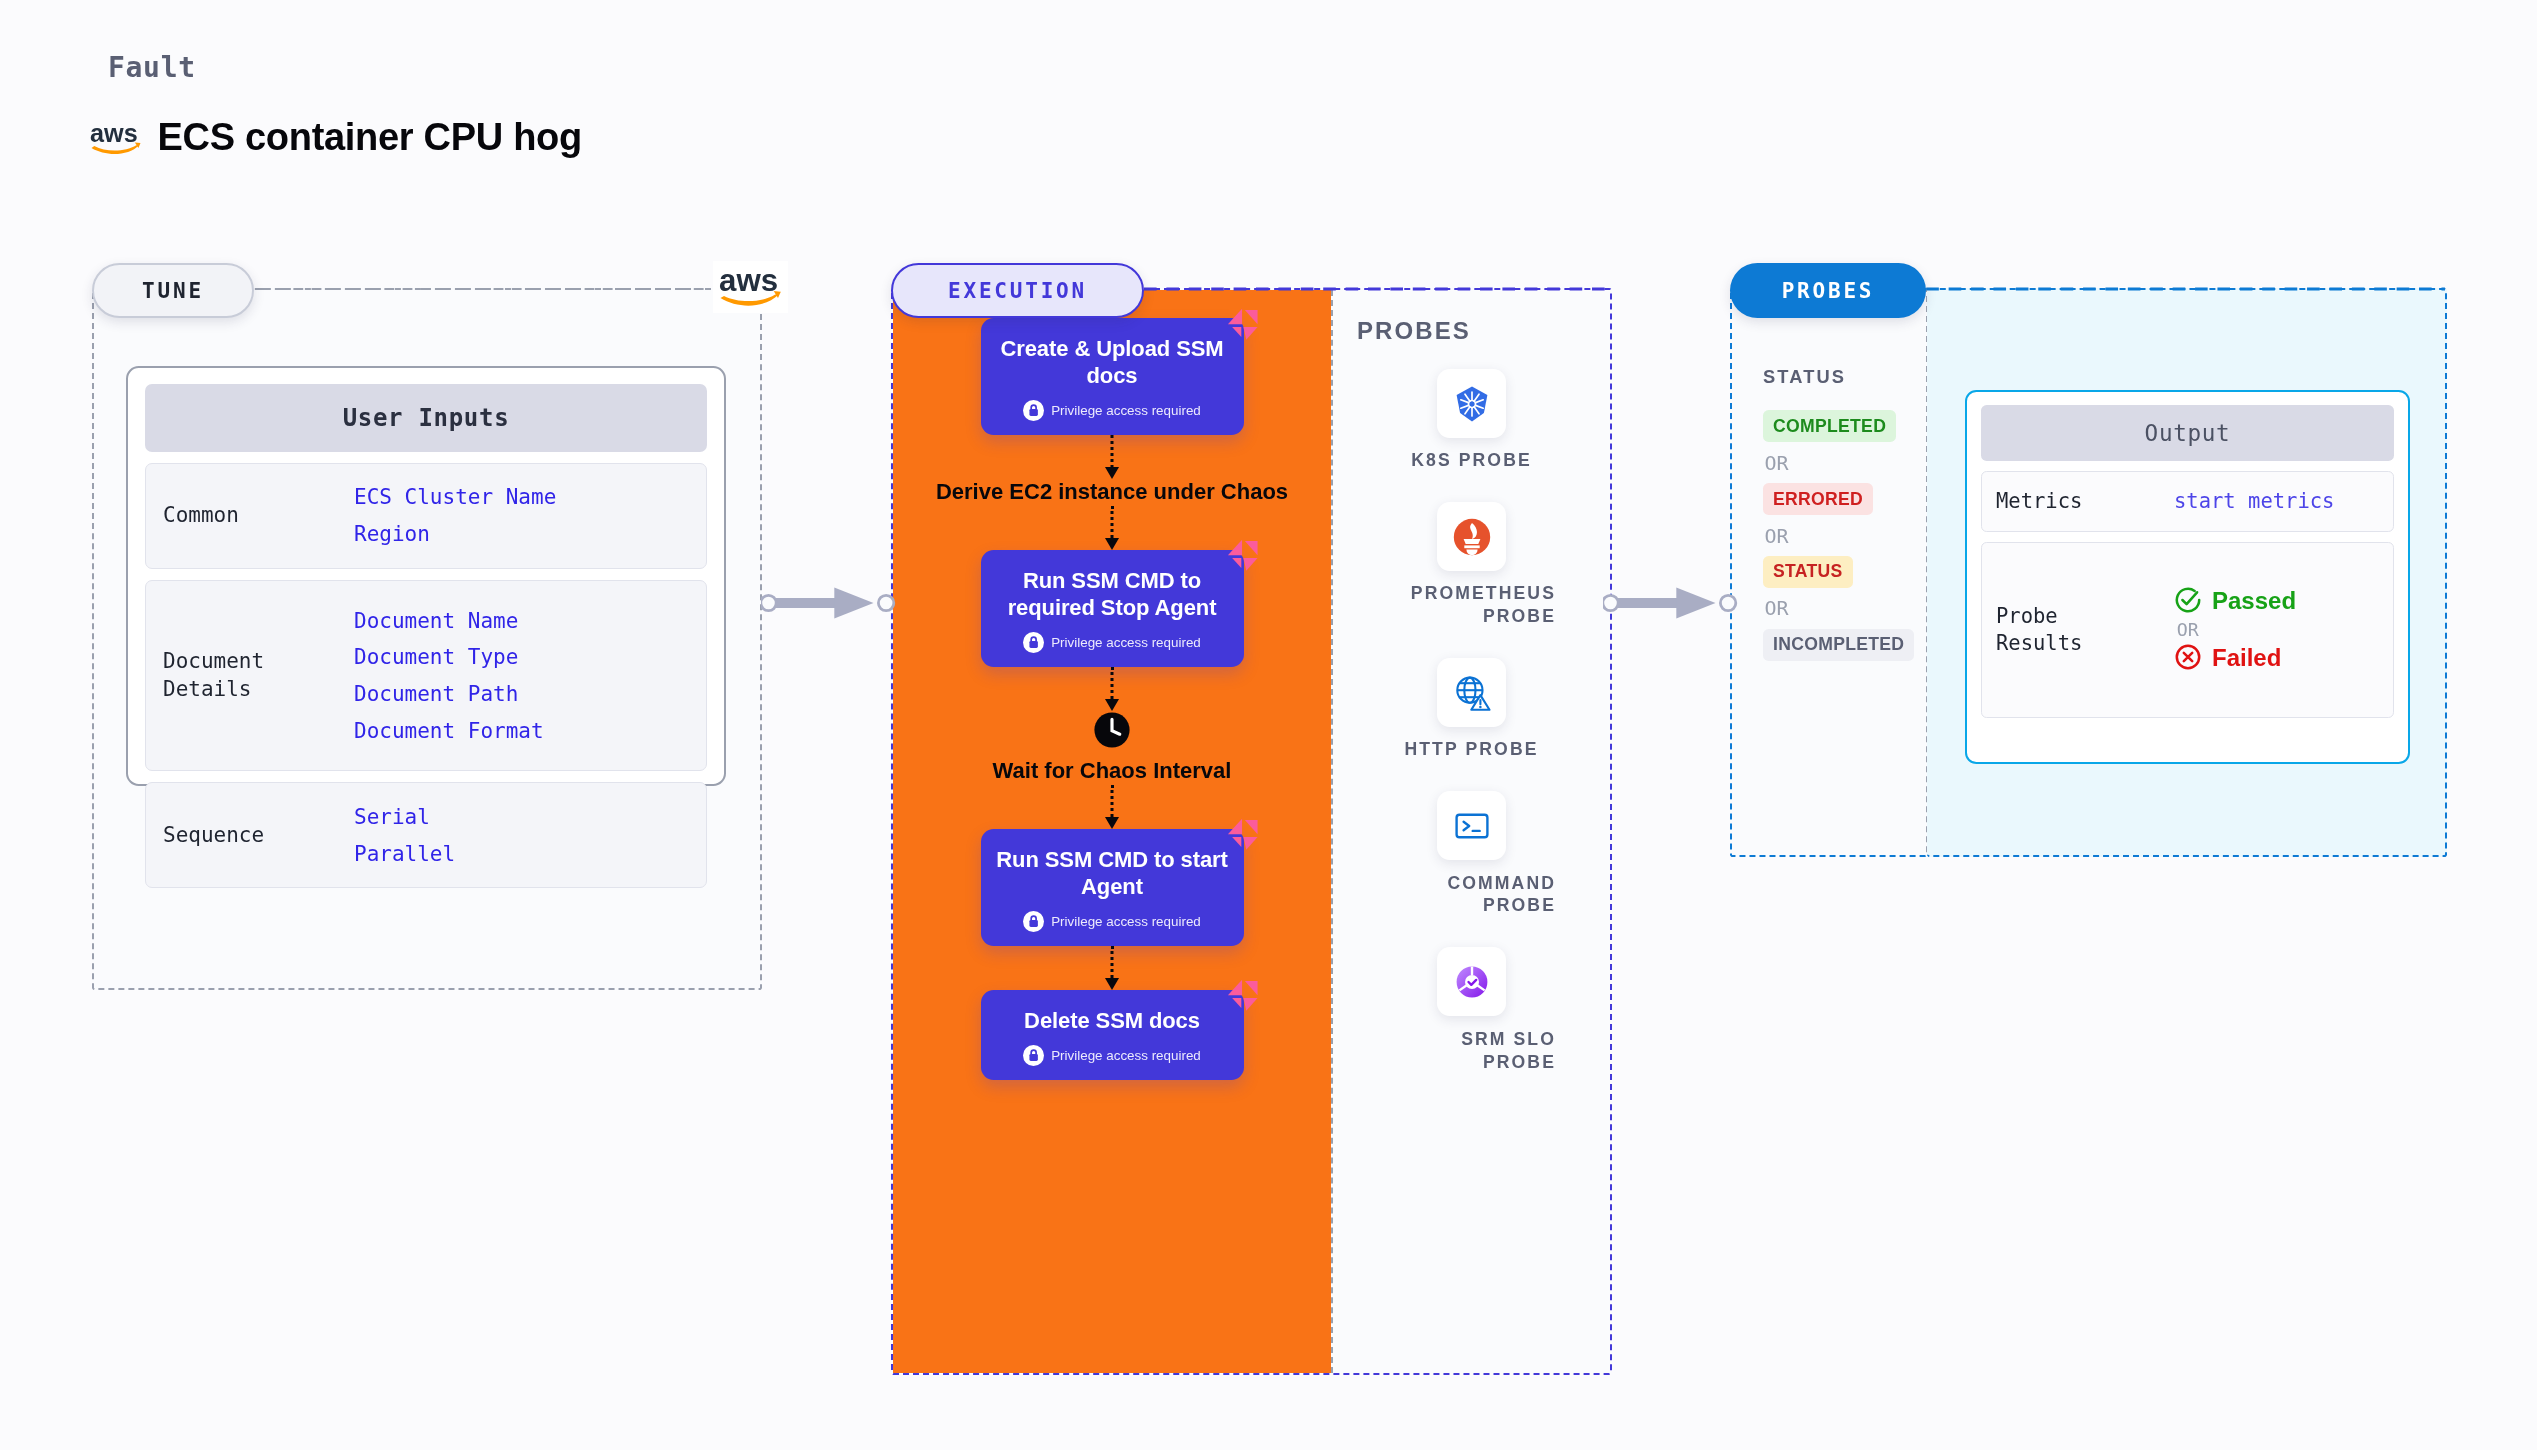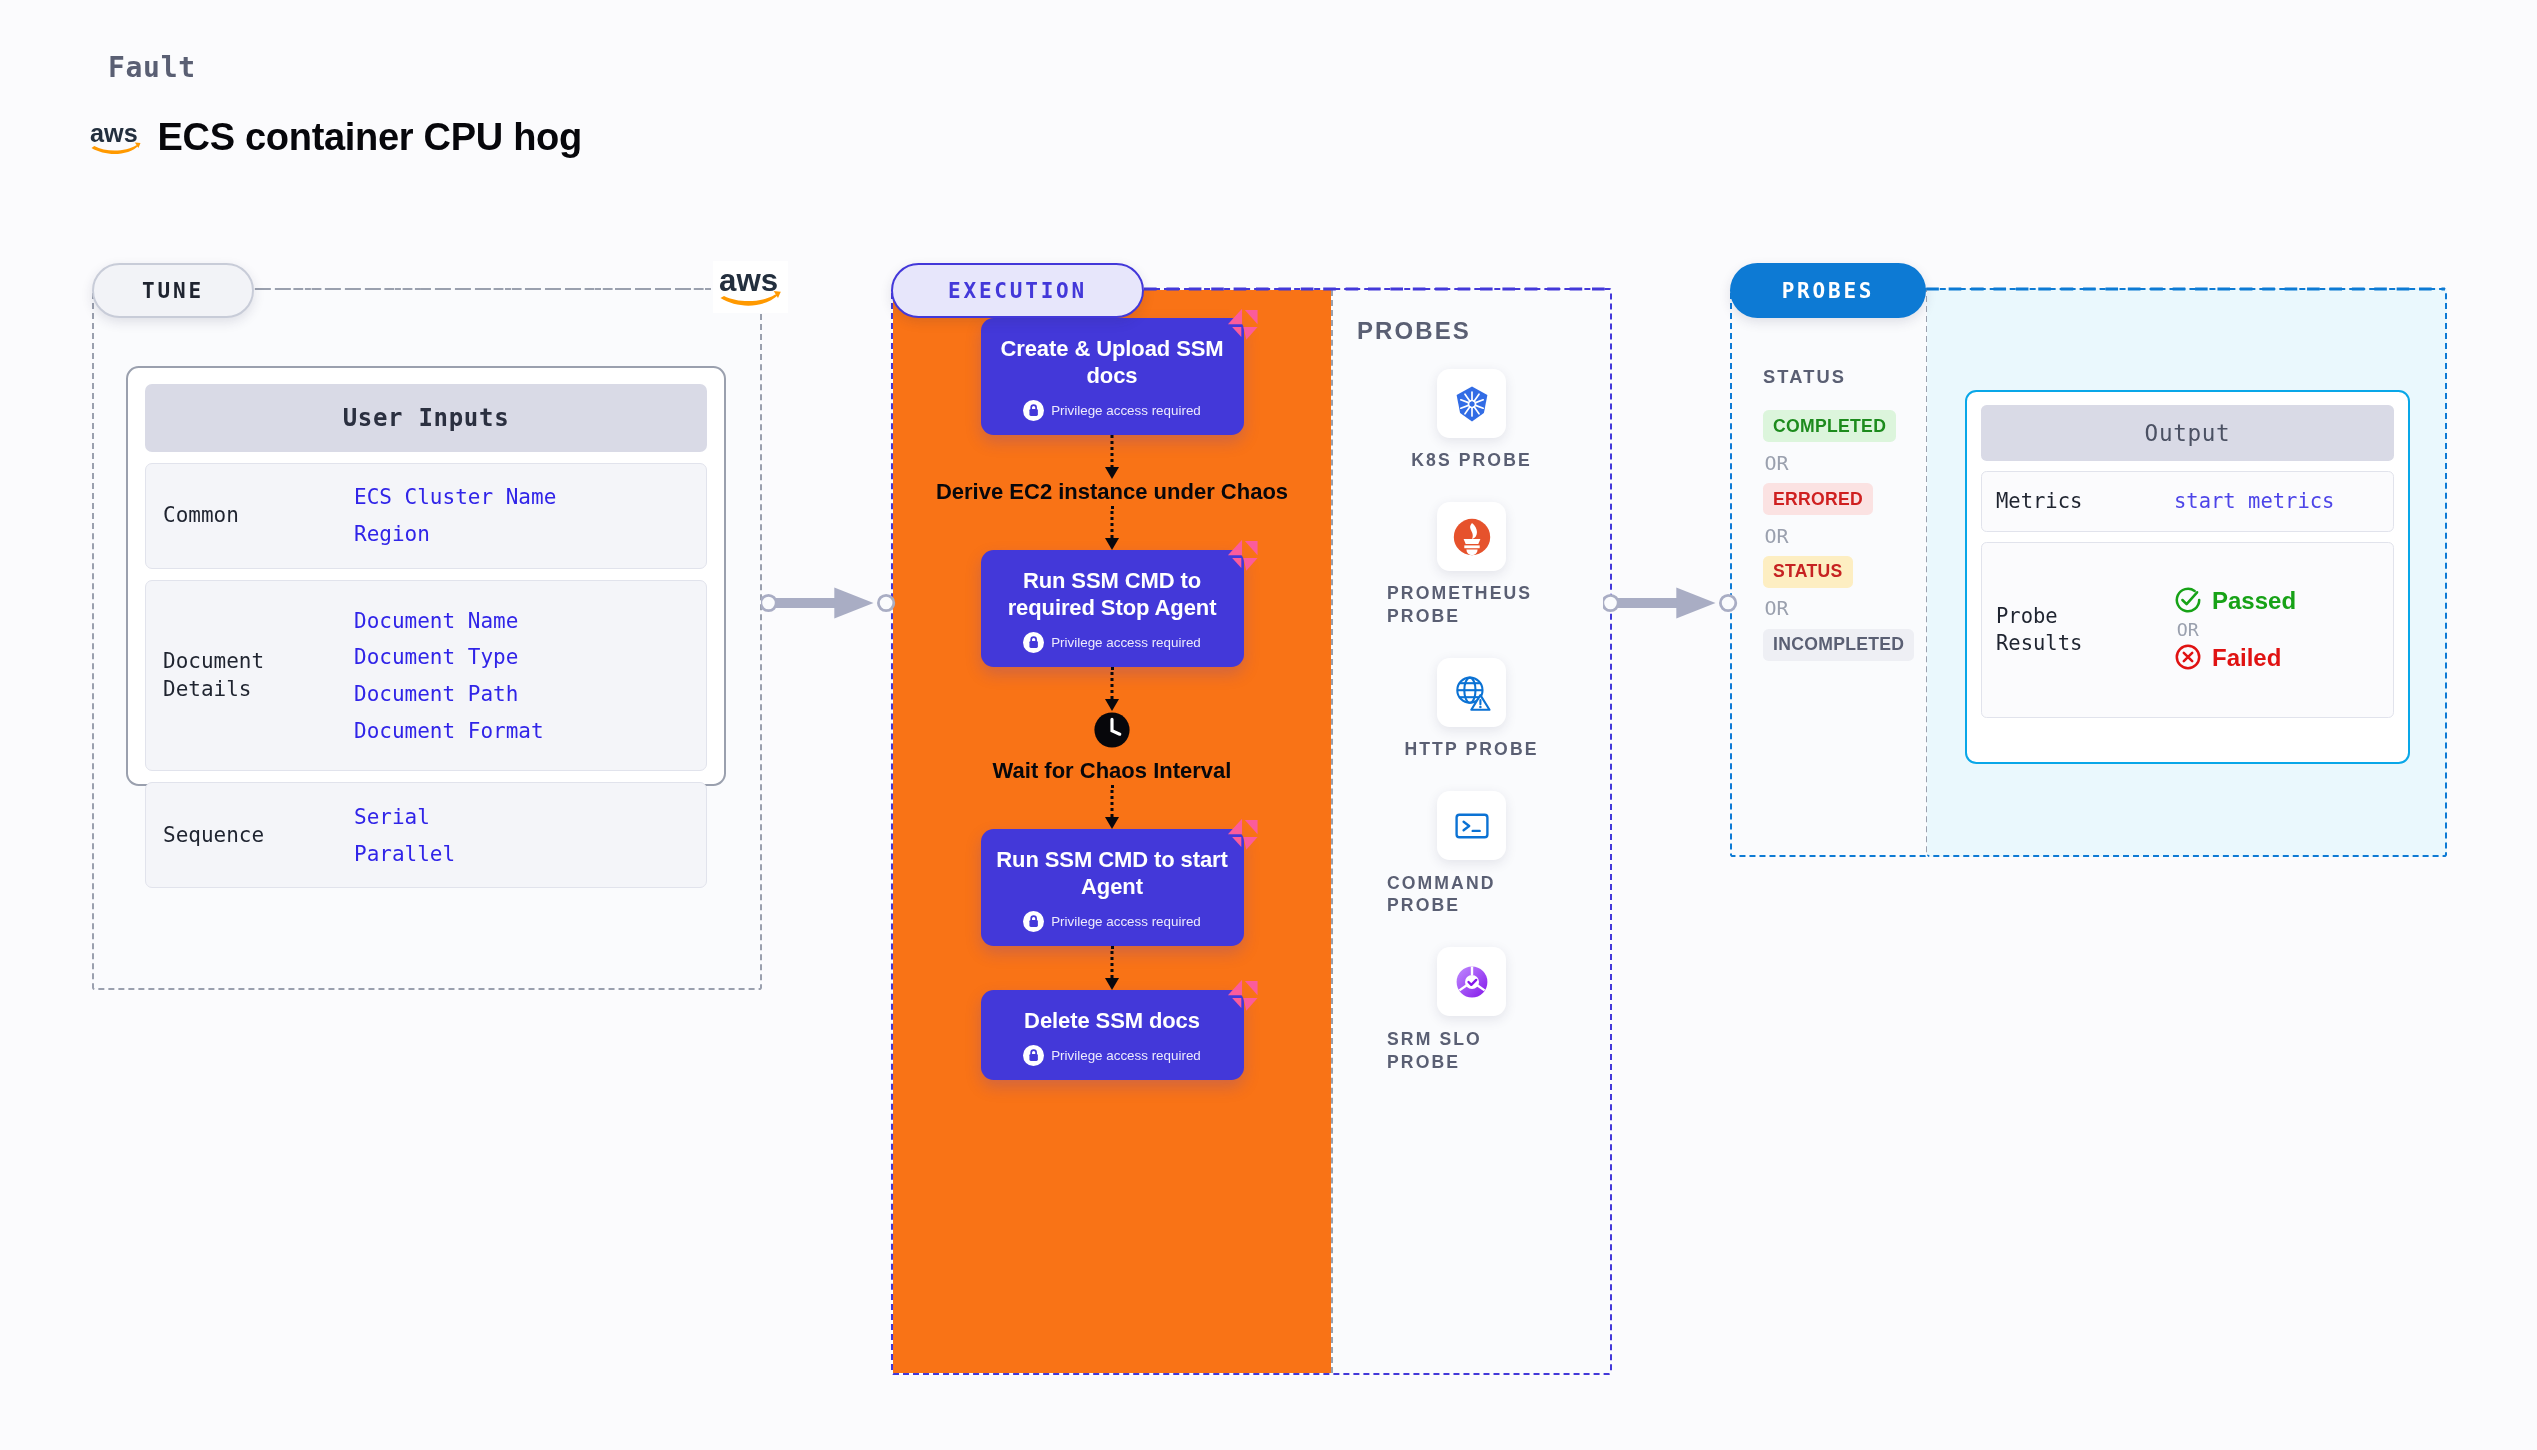--- a/index.html
+++ b/index.html
@@ -180,21 +180,21 @@
     position: absolute; left: 0; right: 0; top: 79px;
     display: flex; flex-direction: column; align-items: center; gap: 30px;
   }
   .probe-item { display: flex; flex-direction: column; align-items: center; width: 169px; }
   .probe-tile {
     width: 69px; height: 69px; border-radius: 12.7px; background: #ffffff;
     box-shadow: 0 3.5px 11.3px rgba(40,40,80,.10);
     display: flex; align-items: center; justify-content: center;
   }
   .probe-label {
-    margin-top: 11.3px; text-align: left;
+    margin-top: 11.3px; text-align: right;
     font-size: 17.6px; font-weight: bold; color: #5a5f73;
     letter-spacing: 2.1px; line-height: 1.3;
   }
 
   
   #result-status-region {
     position: absolute; left: 1730px; top: 288px;
     width: 198px; height: 569px;
     border: 2.8px dashed #0d7ad4; border-right: 2.1px dashed #9aa0ae;
     border-radius: 2.8px; background: #fafbfd;

